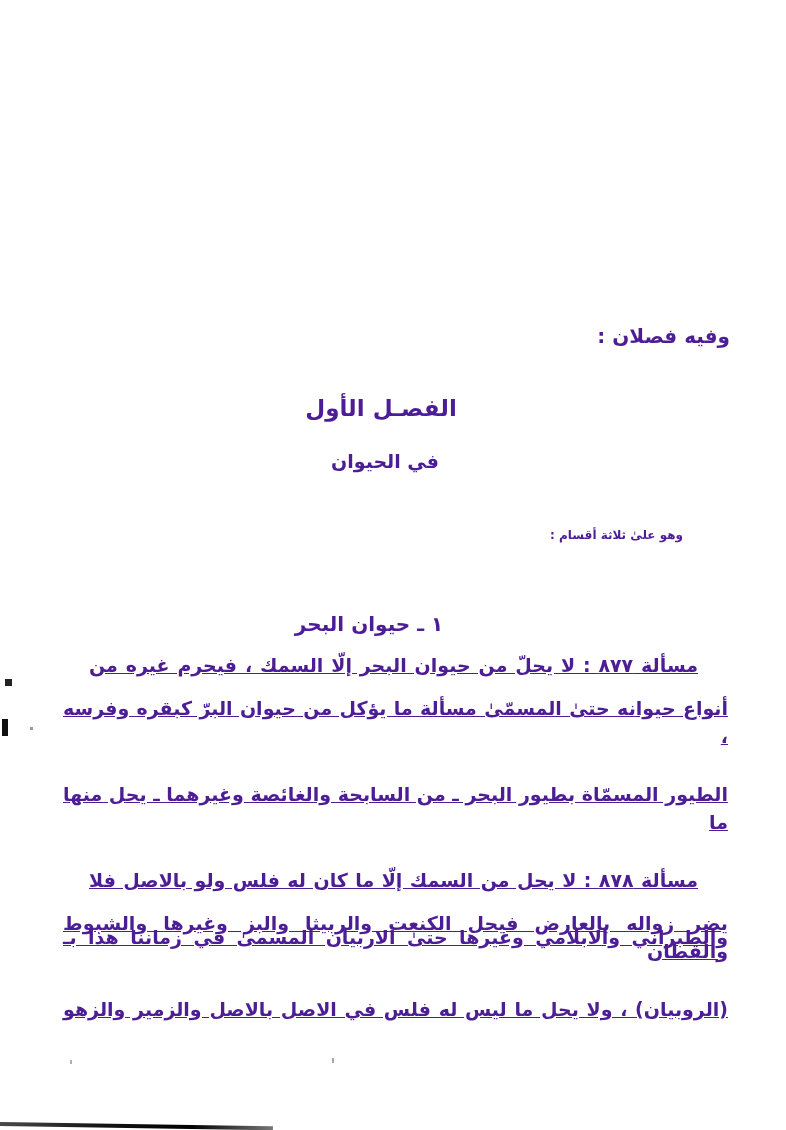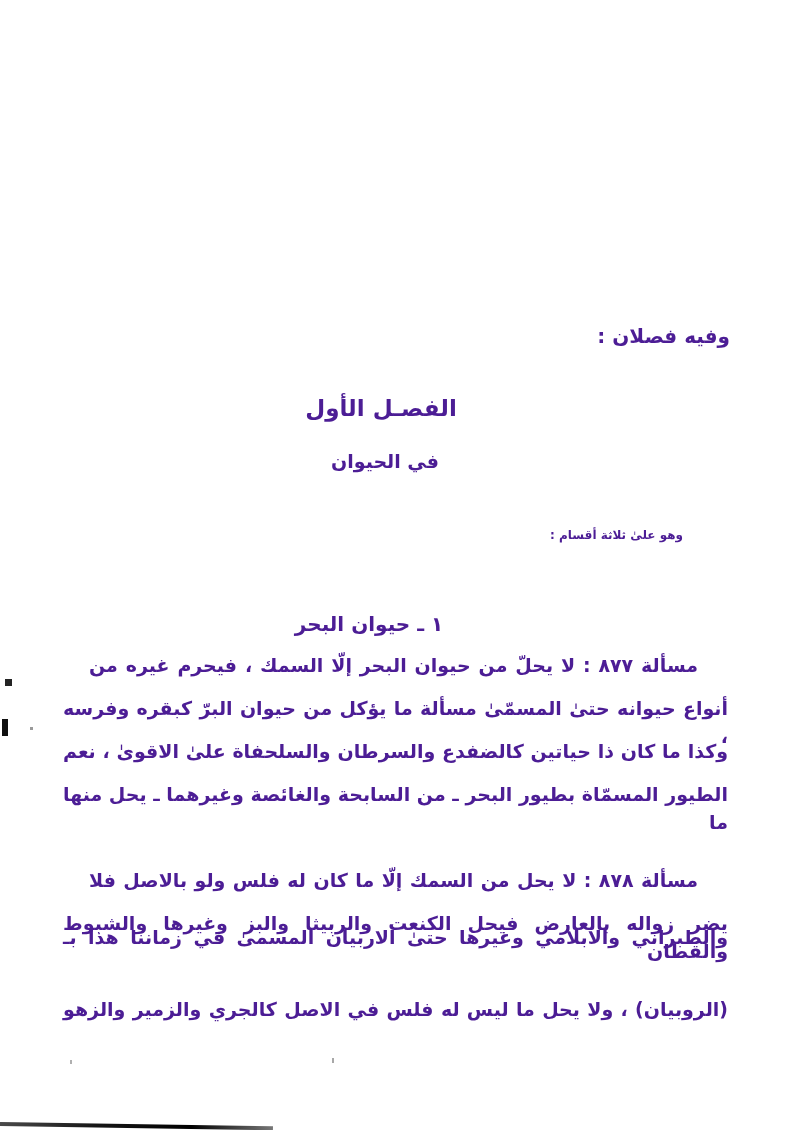--- a/index.html
+++ b/index.html
@@ -29,20 +29,21 @@
     text-align: center;
     white-space: nowrap;
   }
   .body-line {
     font-size: 19px;
     white-space: normal;
   }
   .just {
     text-align: justify;
     text-align-last: justify;
+    text-decoration: underline;
     -moz-text-align-last: justify;
   }
   .intro      { font-size: 20px; }
   .chap-title { font-size: 23px; letter-spacing: 1px; }
   .chap-sub   { font-size: 19px; }
   .divisions  { font-size: 12px; }
   .sec-head   { font-size: 20px; }
 
   .artifact { position: absolute; }
   .bottom-edge {
@@ -67,27 +68,26 @@
   <div class="t chap-title center" style="top:392px; transform:translateX(-12px);">الفصـل الأول</div>
 
   <div class="t chap-sub center" style="top:448px; transform:translateX(-8px);">في الحيوان</div>
 
   <div class="t divisions" style="top:527px; right:103px;">وهو علىٰ ثلاثة أقسام :</div>
 
   <div class="t sec-head center" style="top:610px; transform:translateX(-24px);">١ ـ حيوان البحر</div>
 
   <div class="t body-line just" style="top:652px; right:88px; width:609px;">مسألة ٨٧٧ : لا يحلّ من حيوان البحر إلّا السمك ، فيحرم غيره من</div>
   <div class="t body-line just" style="top:695px; right:58px; width:665px;">أنواع حيوانه حتىٰ المسمّىٰ مسألة ما يؤكل من حيوان البرّ كبقره وفرسه ،</div>
-  <div class="t body-line just" style="top:738px; right:58px; width:665px;">وكذا ما كان ذا حياتين كالضفدع والسرطان والسلحفاة علىٰ الاقوىٰ ، نعم</div>
   <div class="t body-line just" style="top:781px; right:58px; width:665px;">الطيور المسمّاة بطيور البحر ـ من السابحة والغائصة وغيرهما ـ يحل منها ما</div>
 
   <div class="t body-line just" style="top:867px; right:88px; width:609px;">مسألة ٨٧٨ : لا يحل من السمك إلّا ما كان له فلس ولو بالاصل فلا</div>
   <div class="t body-line just" style="top:910px; right:58px; width:665px;">يضر زواله بالعارض فيحل الكنعت والربيثا والبز وغيرها والشبوط والقطان</div>
   <div class="t body-line just" style="top:924px; right:58px; width:665px;">والطبراني والابلامي وغيرها حتىٰ الاربيان المسمىٰ في زماننا هذا بـ</div>
-  <div class="t body-line just" style="top:996px; right:58px; width:665px;">(الروبيان) ، ولا يحل ما ليس له فلس في الاصل كالجري والزمير والزهو</div>
+  <div class="t body-line just" style="top:996px; right:58px; width:665px;">(الروبيان) ، ولا يحل ما ليس له فلس في الاصل بالاصل والزمير والزهو</div>
 
   <div class="artifact speck-a"></div>
   <div class="artifact speck-b"></div>
   <div class="artifact speck-c"></div>
   <div class="artifact speck-d"></div>
   <div class="artifact speck-e"></div>
   <div class="artifact bottom-edge"></div>
 
 </div>
 

